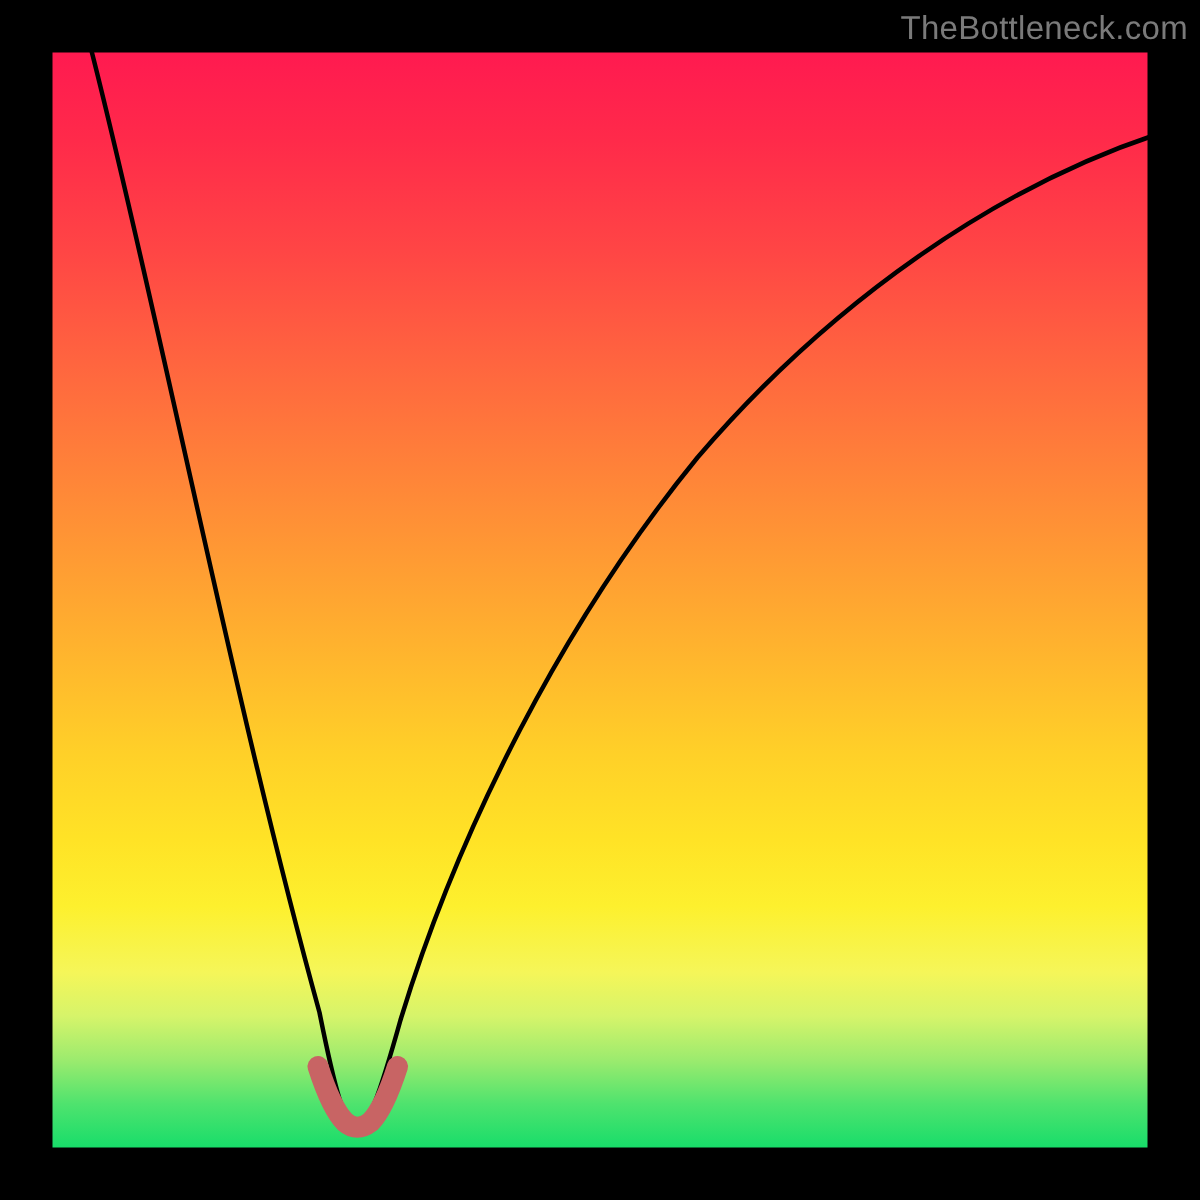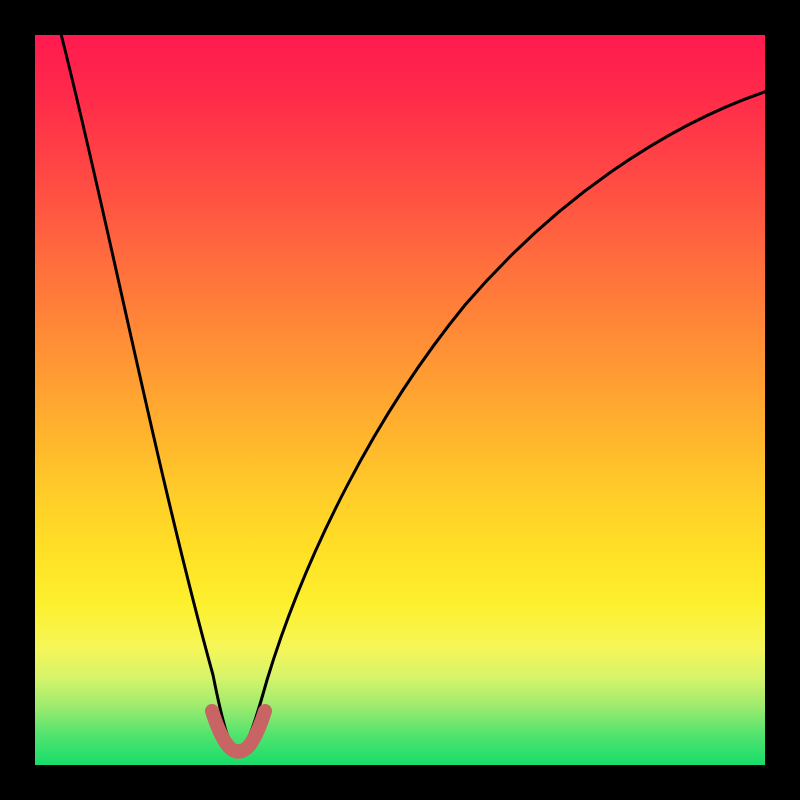--- a/index.html
+++ b/index.html
@@ -85,13 +85,14 @@
       <path fill="none" stroke="#c86464" stroke-width="14" stroke-linecap="round" stroke-linejoin="round" d="
               M 177 676
               Q 186 704, 195 713
               Q 203 720, 212 713
               Q 221 704, 230 676
             "></path>
     </svg>
 
   </div>
 
+  <div class="watermark">TheBottleneck.com</div>
 </div>
 
 </body></html>

